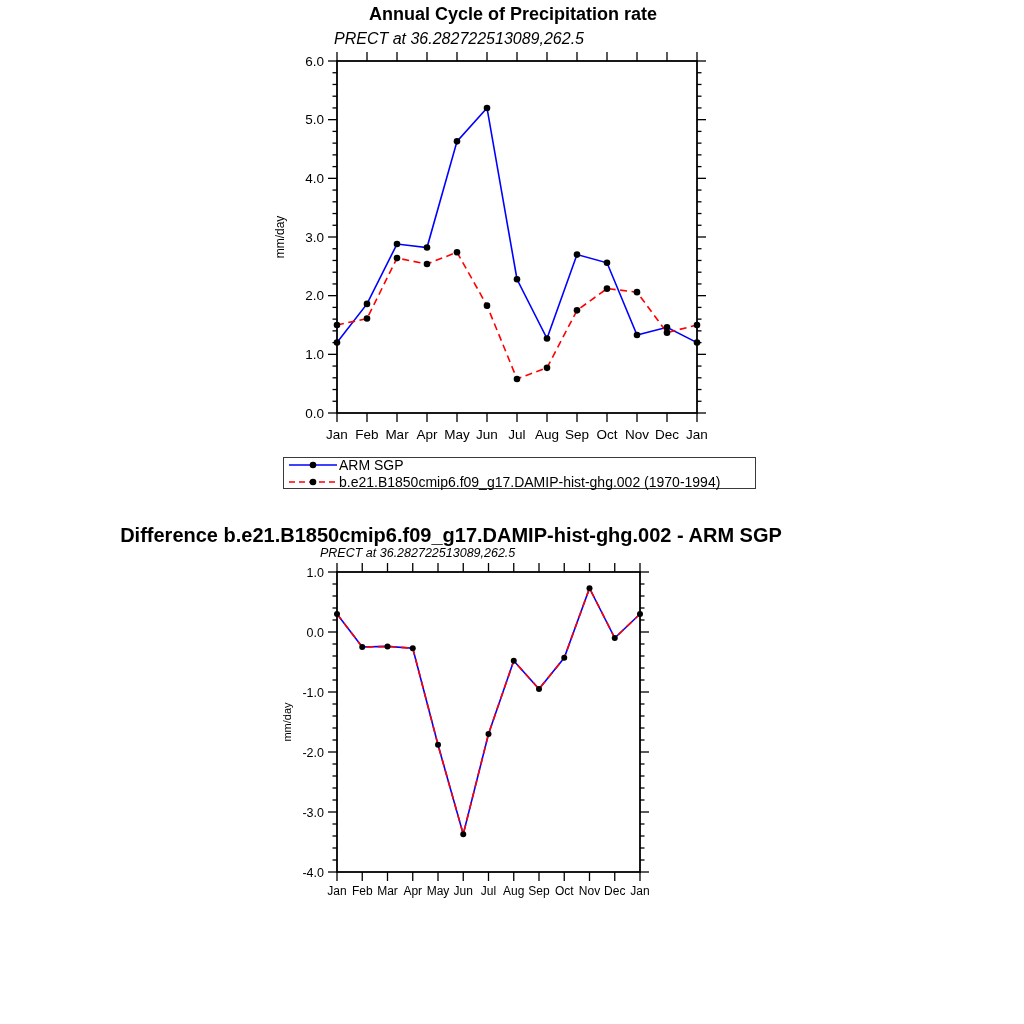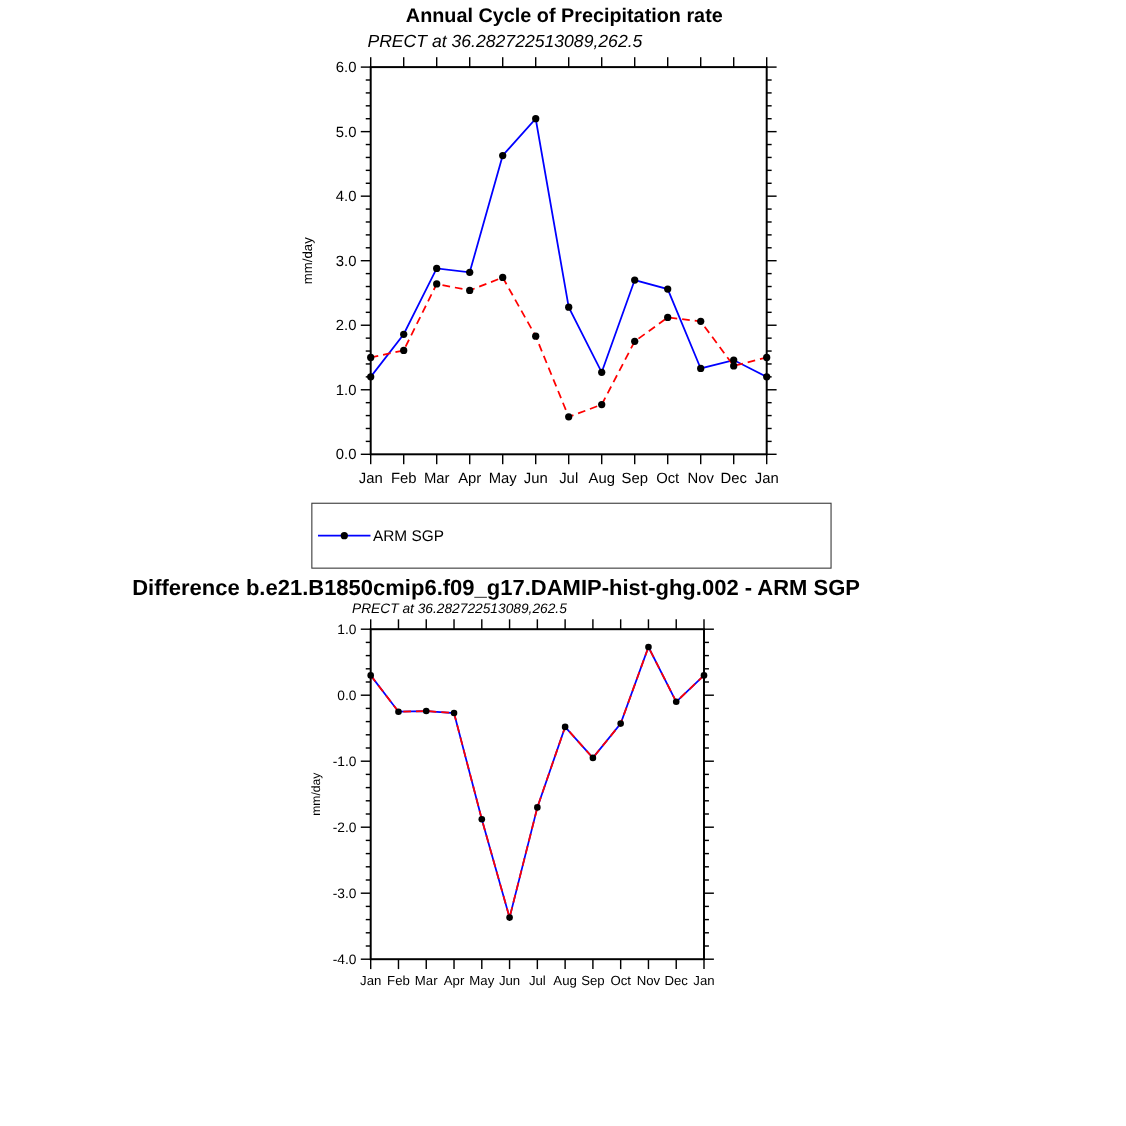--- a/index.html
+++ b/index.html
@@ -9,21 +9,21 @@
   }
   #plot-svg{position:absolute;left:0;top:0;}
   #plot-svg text{font-family:"Liberation Sans",sans-serif;fill:#000;}
   .chart-title{position:absolute;font-weight:bold;font-size:18px;white-space:nowrap;transform:translateX(-50%);}
   .chart-title.t1{left:513px;top:4px;}
   .chart-title.t2{left:451px;top:524px;font-size:20px;}
   .chart-subtitle{position:absolute;font-weight:normal;white-space:nowrap;font-style:italic;}
   .chart-subtitle.s1{left:334px;top:30px;font-size:16px;}
   .chart-subtitle.s2{left:320px;top:546px;font-size:12.5px;}
   .legend-box{
-    position:absolute;left:283px;top:457px;width:473px;height:60px;
+    position:absolute;left:283px;top:457px;width:473px;height:32px;
     border:1px solid #3a3a3a;box-sizing:border-box;
     display:flex;flex-direction:column;justify-content:center;
     padding-left:5px;gap:1px;background:#fff;
   }
   .legend-row{display:flex;align-items:center;height:21px;}
   .legend-sample{flex:0 0 48px;}
   .legend-label{font-size:14px;white-space:nowrap;margin-left:2px;}
 </style>
 </head>
 <body>
@@ -287,16 +287,23 @@
 <div class="chart-subtitle s1">PRECT at 36.282722513089,262.5</div>
 
 <div class="legend-box">
   <div class="legend-row">
     <svg class="legend-sample" width="48" height="12">
       <line id="leg-line-0" x1="0" y1="6" x2="48" y2="6" stroke-width="1.6" stroke="#0000ff"></line>
       <circle id="leg-dot-0" cx="24" cy="6" r="3.3" fill="#000000"></circle>
     </svg>
     <span class="legend-label">ARM SGP</span>
   </div>
+  <div class="legend-row">
+    <svg class="legend-sample" width="48" height="12">
+      <line id="leg-line-1" x1="0" y1="6" x2="48" y2="6" stroke-width="1.6" stroke="#ff0000" stroke-dasharray="6 4"></line>
+      <circle id="leg-dot-1" cx="24" cy="6" r="3.3" fill="#000000"></circle>
+    </svg>
+    <span class="legend-label">b.e21.B1850cmip6.f09_g17.DAMIP-hist-ghg.002 (1970-1994)</span>
+  </div>
 </div>
 
 <div class="chart-title t2">Difference b.e21.B1850cmip6.f09_g17.DAMIP-hist-ghg.002 - ARM SGP</div>
 <div class="chart-subtitle s2">PRECT at 36.282722513089,262.5</div>
 
 </body></html>

